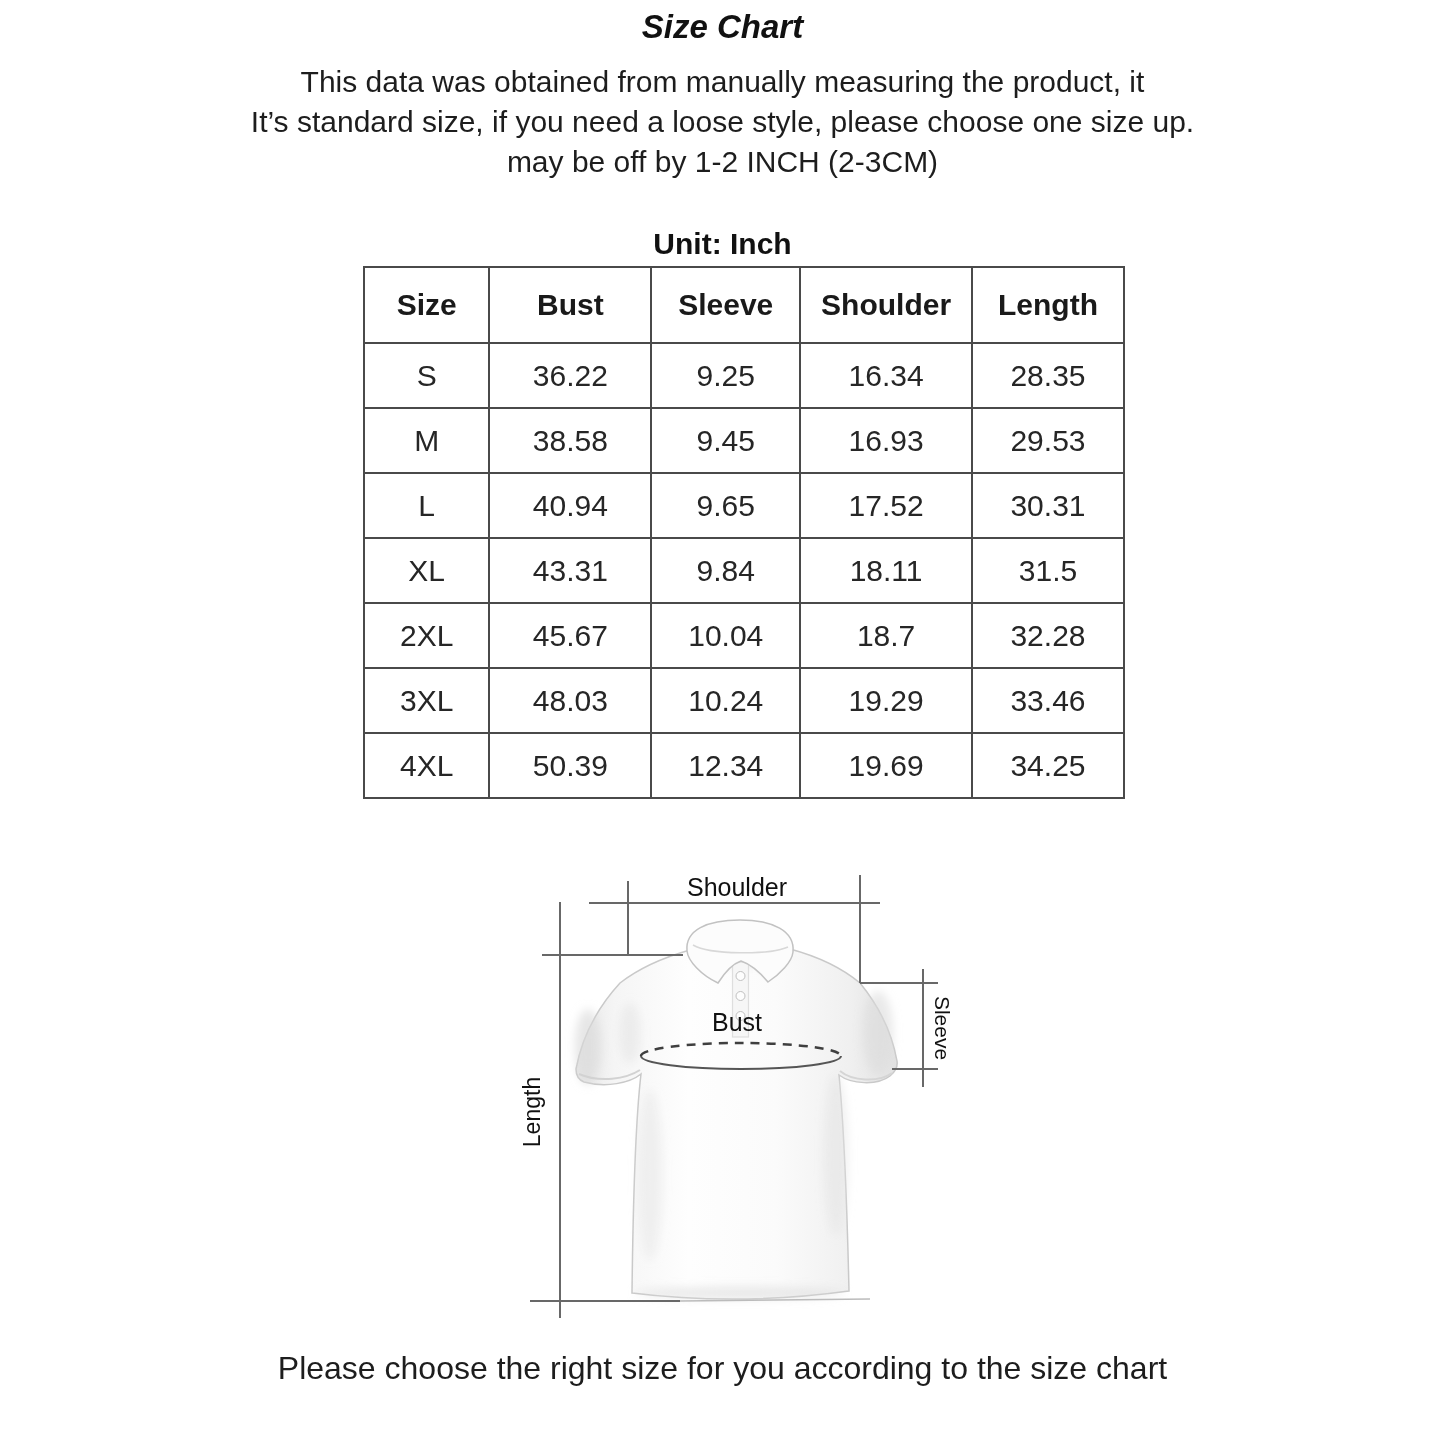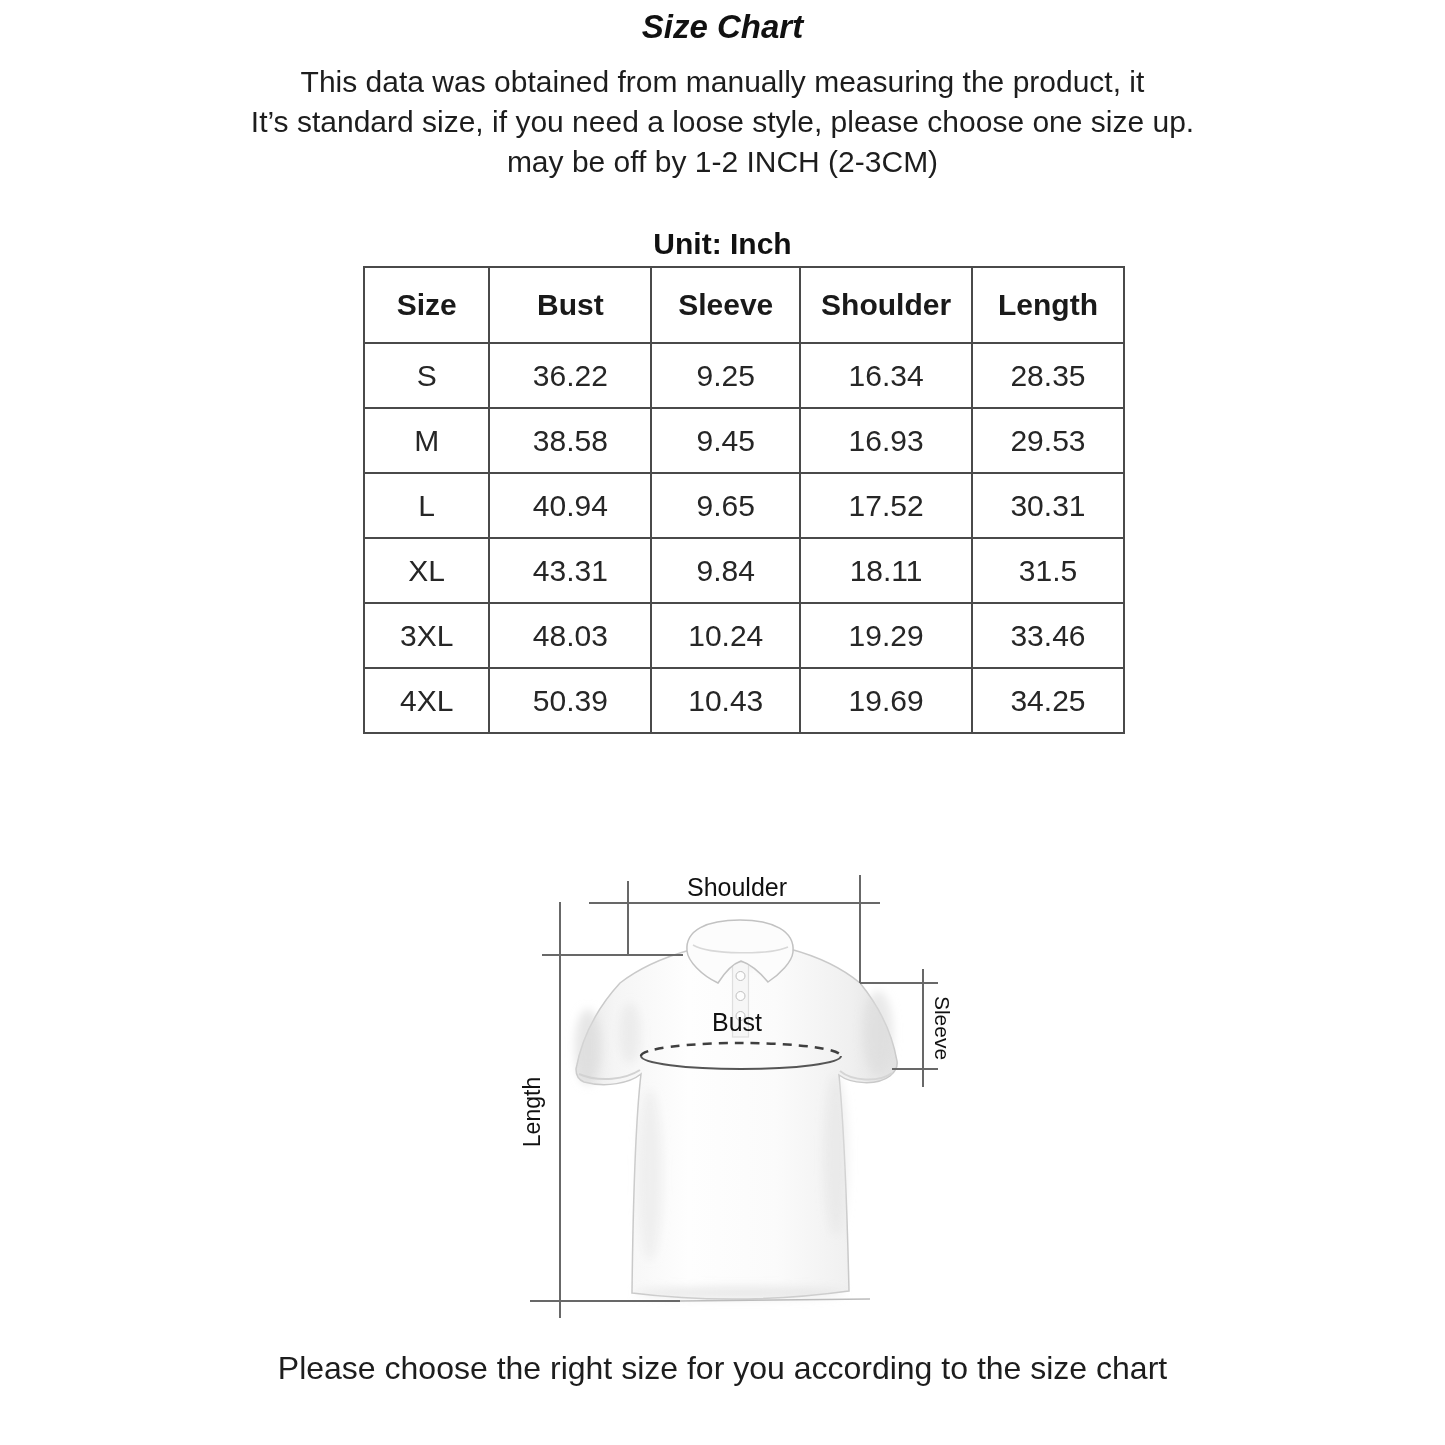--- a/index.html
+++ b/index.html
@@ -96,30 +96,37 @@
       <td>30.31</td>
     </tr>
     <tr>
       <td>XL</td>
       <td>43.31</td>
       <td>9.84</td>
       <td>18.11</td>
       <td>31.5</td>
     </tr>
     <tr>
+      <td>2XL</td>
+      <td>45.67</td>
+      <td>10.04</td>
+      <td>18.7</td>
+      <td>32.28</td>
+    </tr>
+    <tr>
       <td>3XL</td>
       <td>48.03</td>
       <td>10.24</td>
       <td>19.29</td>
       <td>33.46</td>
     </tr>
     <tr>
       <td>4XL</td>
       <td>50.39</td>
-      <td>10.43</td>
+      <td>12.34</td>
       <td>19.69</td>
       <td>34.25</td>
     </tr>
   </tbody>
 </table>
 
 <div class="diagram-wrap">
 <svg width="500" height="480" viewBox="0 0 500 480" xmlns="http://www.w3.org/2000/svg">
   <defs>
     <linearGradient id="bodyGrad" x1="0" y1="0" x2="1" y2="0">

